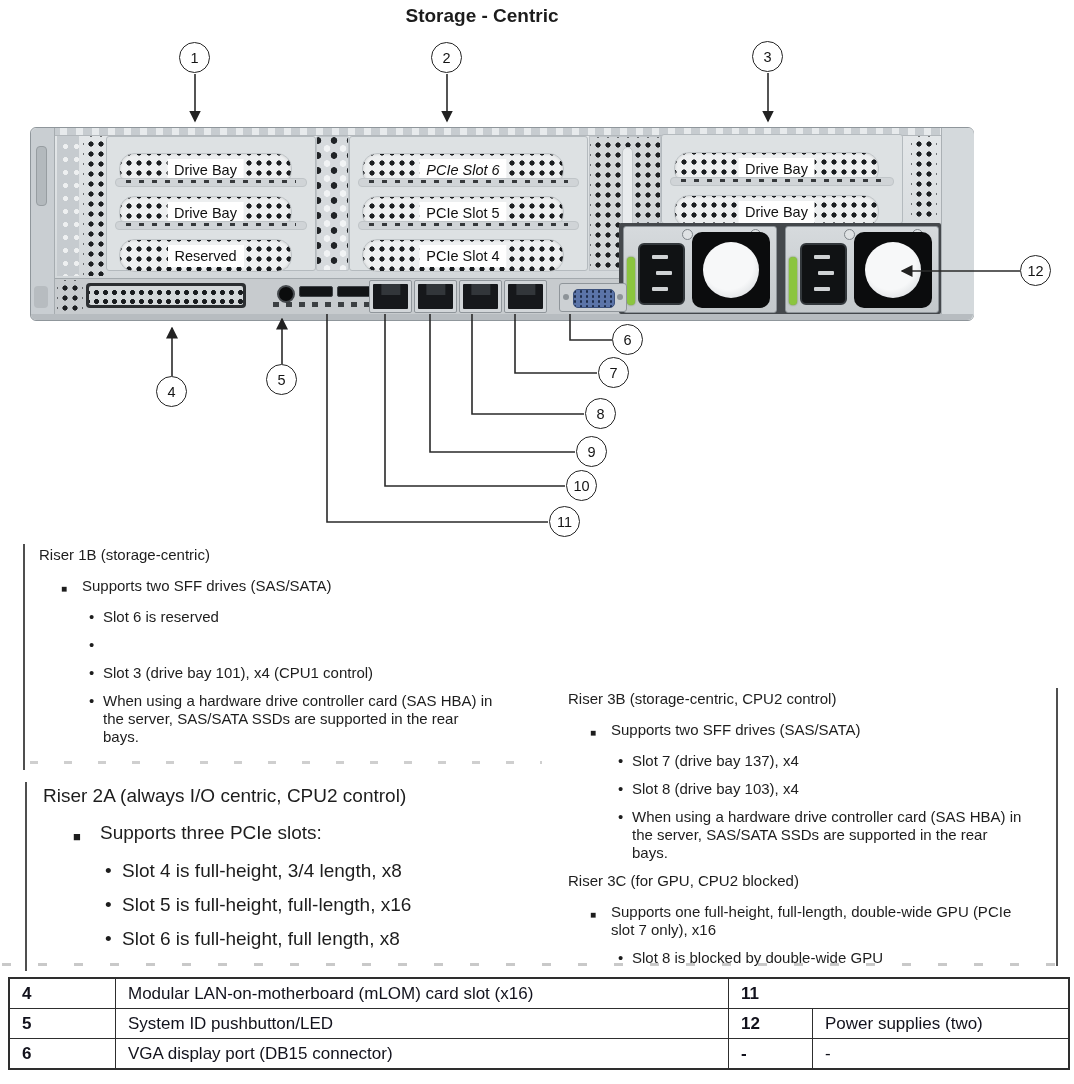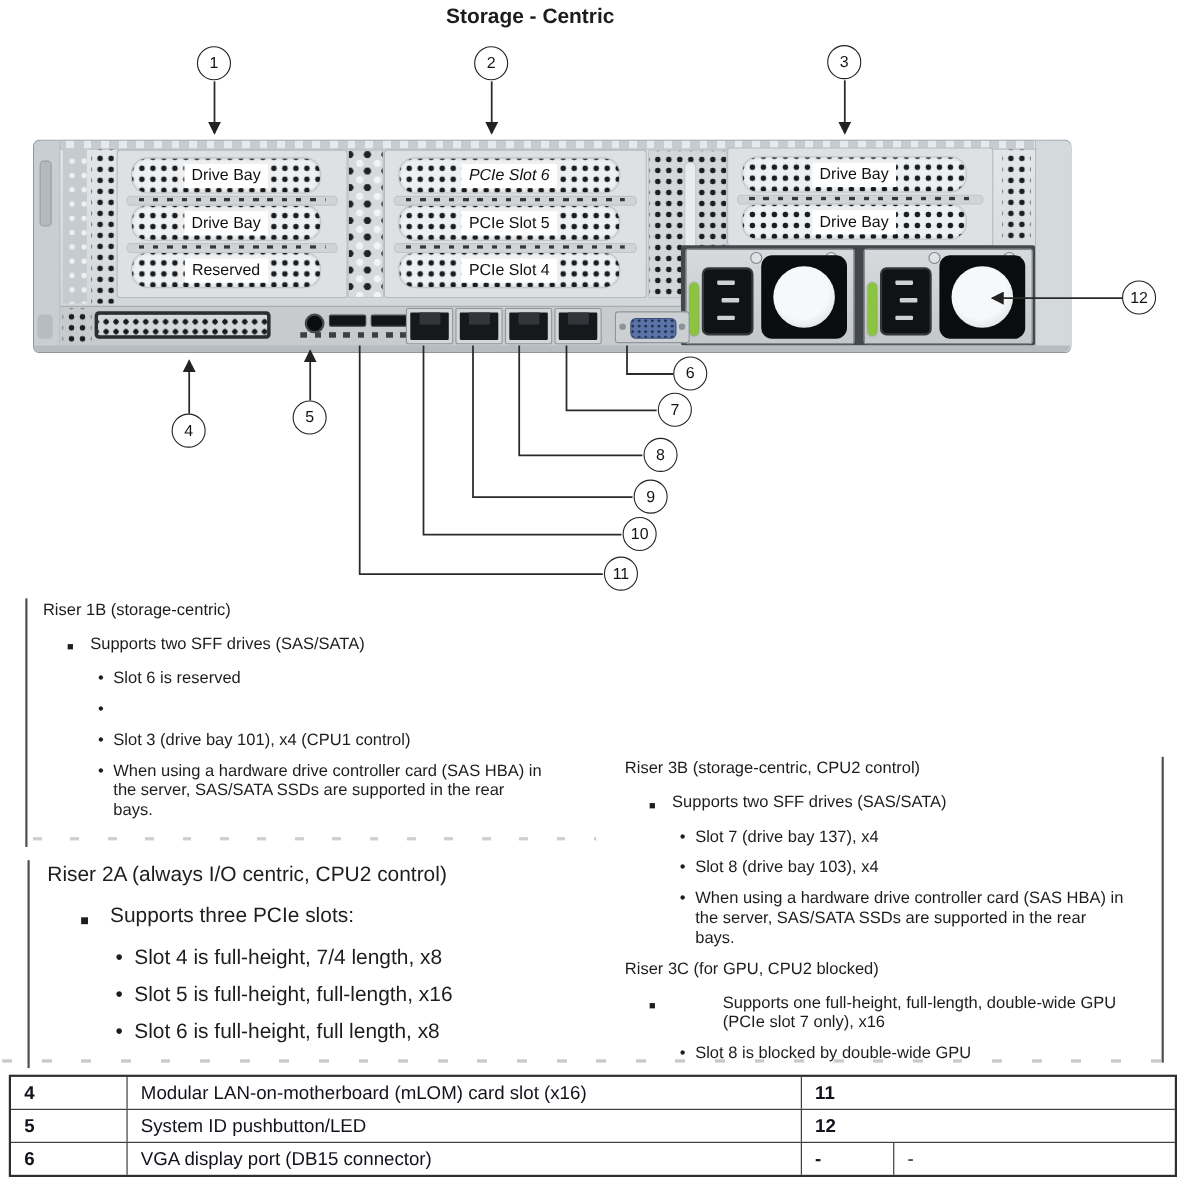--- a/index.html
+++ b/index.html
@@ -28,21 +28,21 @@
 
   .dots-dark{background-image:radial-gradient(circle,#1b1e21 2.3px,transparent 2.9px);background-size:10px 10px;background-position:3px 3px;}
   .dots-light{background-color:#c6cbcf;background-image:radial-gradient(circle,#eef0f1 2.2px,transparent 2.8px);background-size:11px 13px;background-position:3px 4px;}
   .kcol{background-color:#d6dadd;
         background-image:radial-gradient(circle,#f1f3f4 3px,transparent 3.6px),radial-gradient(circle,#202326 3px,transparent 3.6px);
         background-size:16px 15px,16px 15px;background-position:2px 4px,9px 11px;border:1px solid #bfc4c8;border-radius:2px;}
 
   .riser{position:absolute;background:#dde1e3;border:1px solid #b4babe;border-radius:3px;}
   .slot{position:absolute;left:12px;right:23px;height:31px;border-radius:15px;
         background-color:#edeff0;border:1px solid #bfc4c7;box-shadow:inset 0 0 3px rgba(0,0,0,.18);
-        background-image:radial-gradient(circle,#1a1d20 2.3px,transparent 2.9px);background-size:10px 10px;background-position:4px 4px;}
+        background-image:radial-gradient(circle,#1a1d20 2.3px,transparent 2.9px);background-size:10px 10px;background-position:4px 4px;margin-top:10px;}
   .slot-label{position:absolute;left:50%;top:50%;transform:translate(-50%,-50%);background:#fff;
               padding:0 7px;height:22px;line-height:22px;font-size:14.5px;color:#101010;white-space:nowrap;}
   .gap{position:absolute;left:8px;right:8px;height:7px;background:#d0d4d7;border:1px solid #c0c5c8;border-radius:4px;}
   .gap-dash{margin:1px 10px;height:3px;background:repeating-linear-gradient(90deg,#36393c 0 5px,transparent 5px 13px);}
   .midbar{left:32px;top:10px;width:9px;height:110px;background:#e9ecee;border:1px solid #c2c7ca;border-radius:5px;}
 
   
   .conn-row{left:24px;top:150px;width:564px;height:37px;background:#c7cbce;border-top:1px solid #a3a9ad;}
   .mlom{left:55px;top:155px;width:160px;height:25px;background:#2b2e31;border-radius:4px;padding:3px;box-sizing:border-box;}
   .mlom-inner{width:100%;height:100%;background-color:#d4d8da;border-radius:2px;
@@ -84,21 +84,21 @@
   .s15 .sqm{width:21px;font-size:10px;padding-top:3px;}
   .s15 .dm{width:14px;}
   .s19{font-size:19px;line-height:24px;}
   .s19 .head{margin-bottom:13px;}
   .s19 .row{display:flex;margin-bottom:10px;padding-left:30px;}
   .s19 .row.dot{padding-left:62px;}
   .s19 .mk{flex:none;}
   .s19 .sqm{width:27px;font-size:13px;padding-top:4px;}
   .s19 .dm{width:17px;}
   .w395{display:inline-block;max-width:395px;}
-  .w410{display:inline-block;max-width:410px;margin-left:46px;}
+  .w410{display:inline-block;max-width:410px;}
   .vline{width:2px;background:#4f4f4f;}
 
   .artifact{height:3px;}
   .a1{background:repeating-linear-gradient(90deg,#cfcfcf 0 8px,transparent 8px 34px);}
   .a2{background:repeating-linear-gradient(90deg,#c9c9c9 0 9px,transparent 9px 36px);}
 
   
   .legend{left:8px;top:977px;width:1058px;border:2px solid #2e2e2e;font-size:17px;color:#12121c;background:#fff;z-index:4;}
   .trow{display:grid;grid-template-columns:105px 613px 84px 250px;height:29px;border-top:1.5px solid #2e2e2e;}
   .trow:first-child{border-top:none;}
@@ -323,21 +323,21 @@
   <div class="abs artifact a1" style="left:30px;top:761px;width:512px;"></div>
 
   <div class="sec s19" style="left:25px;top:782px;width:540px;border-left:2px solid #4f4f4f;padding:2px 0 10px 16px;">
     <div class="head">Riser 2A (always I/O centric, CPU2 control)</div>
     <div class="row">
       <span class="mk sqm">■</span>
       <span class="txt">Supports three PCIe slots:</span>
     </div>
     <div class="row dot">
         <span class="mk dm">•</span>
-        <span class="txt">Slot 4 is full-height, 7/4 length, x8</span>
+        <span class="txt">Slot 4 is full-height, 3/4 length, x8</span>
       </div>
     <div class="row dot">
         <span class="mk dm">•</span>
         <span class="txt">Slot 5 is full-height, full-length, x16</span>
       </div>
     <div class="row dot">
         <span class="mk dm">•</span>
         <span class="txt">Slot 6 is full-height, full length, x8</span>
       </div>
   </div>
@@ -378,20 +378,21 @@
   <div class="abs legend">
     <div class="trow">
       <div class="tcell tnum">4</div>
       <div class="tcell">Modular LAN-on-motherboard (mLOM) card slot (x16)</div>
       <div class="tcell tnum">11</div>
     </div>
     <div class="trow">
       <div class="tcell tnum">5</div>
       <div class="tcell">System ID pushbutton/LED</div>
       <div class="tcell tnum">12</div>
+      <div class="tcell">Power supplies (two)</div>
     </div>
     <div class="trow">
       <div class="tcell tnum">6</div>
       <div class="tcell">VGA display port (DB15 connector)</div>
       <div class="tcell tnum">-</div>
       <div class="tcell">-</div>
     </div>
   </div>
 
 </div>

